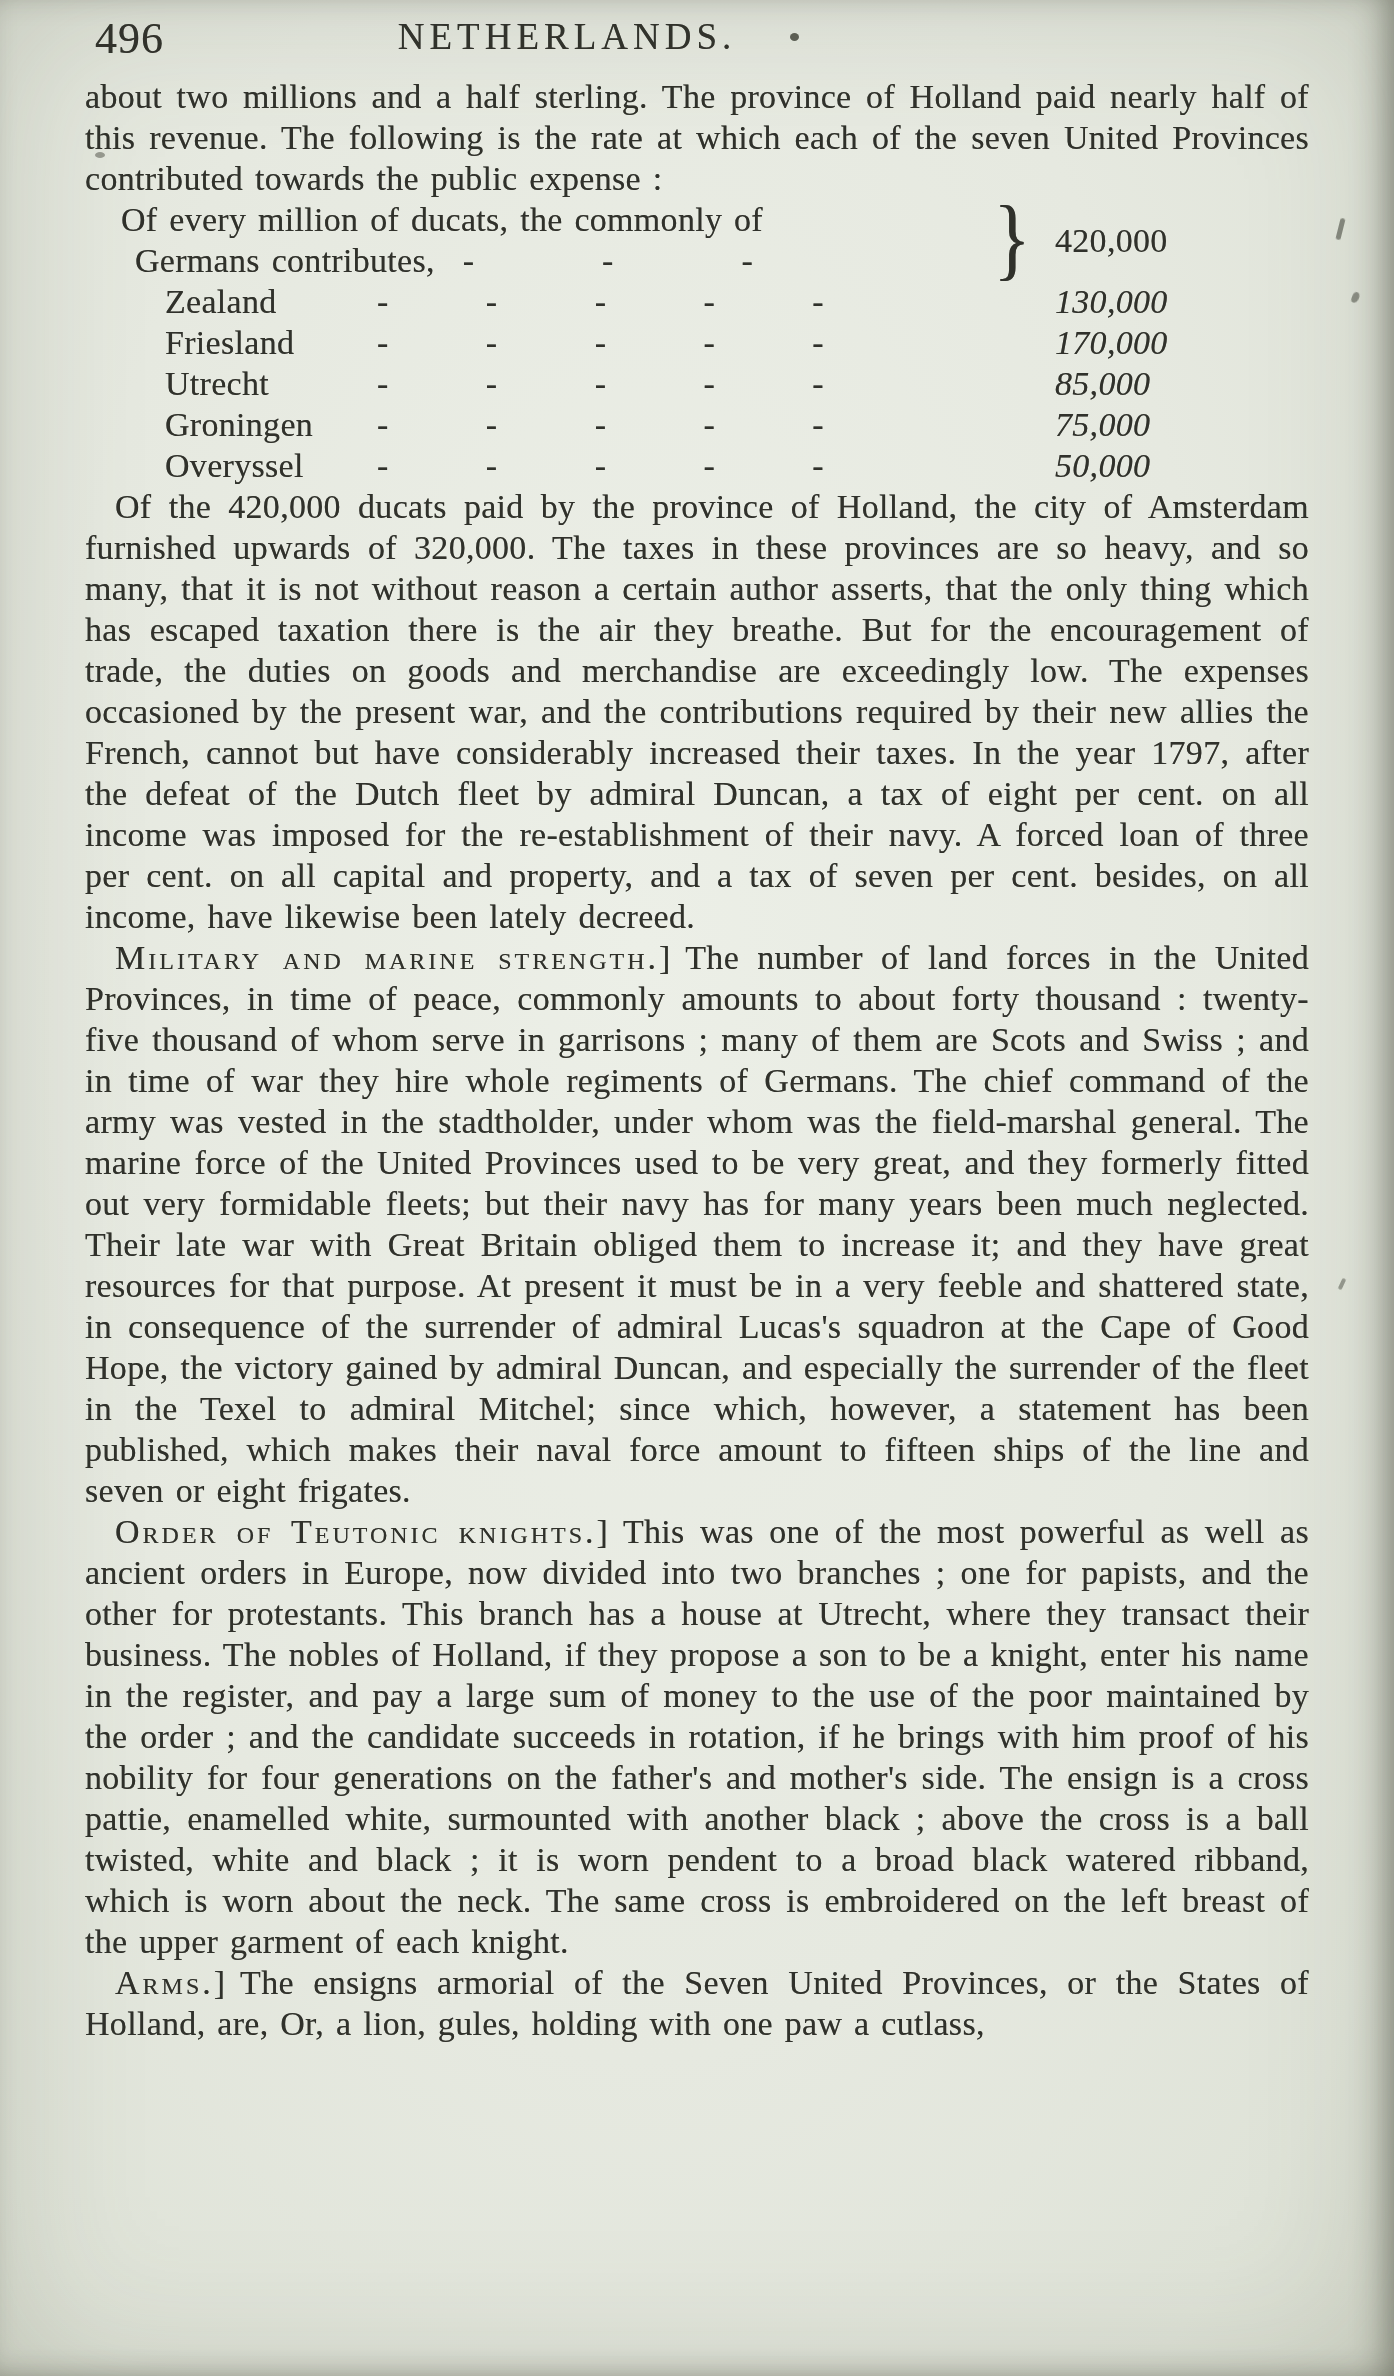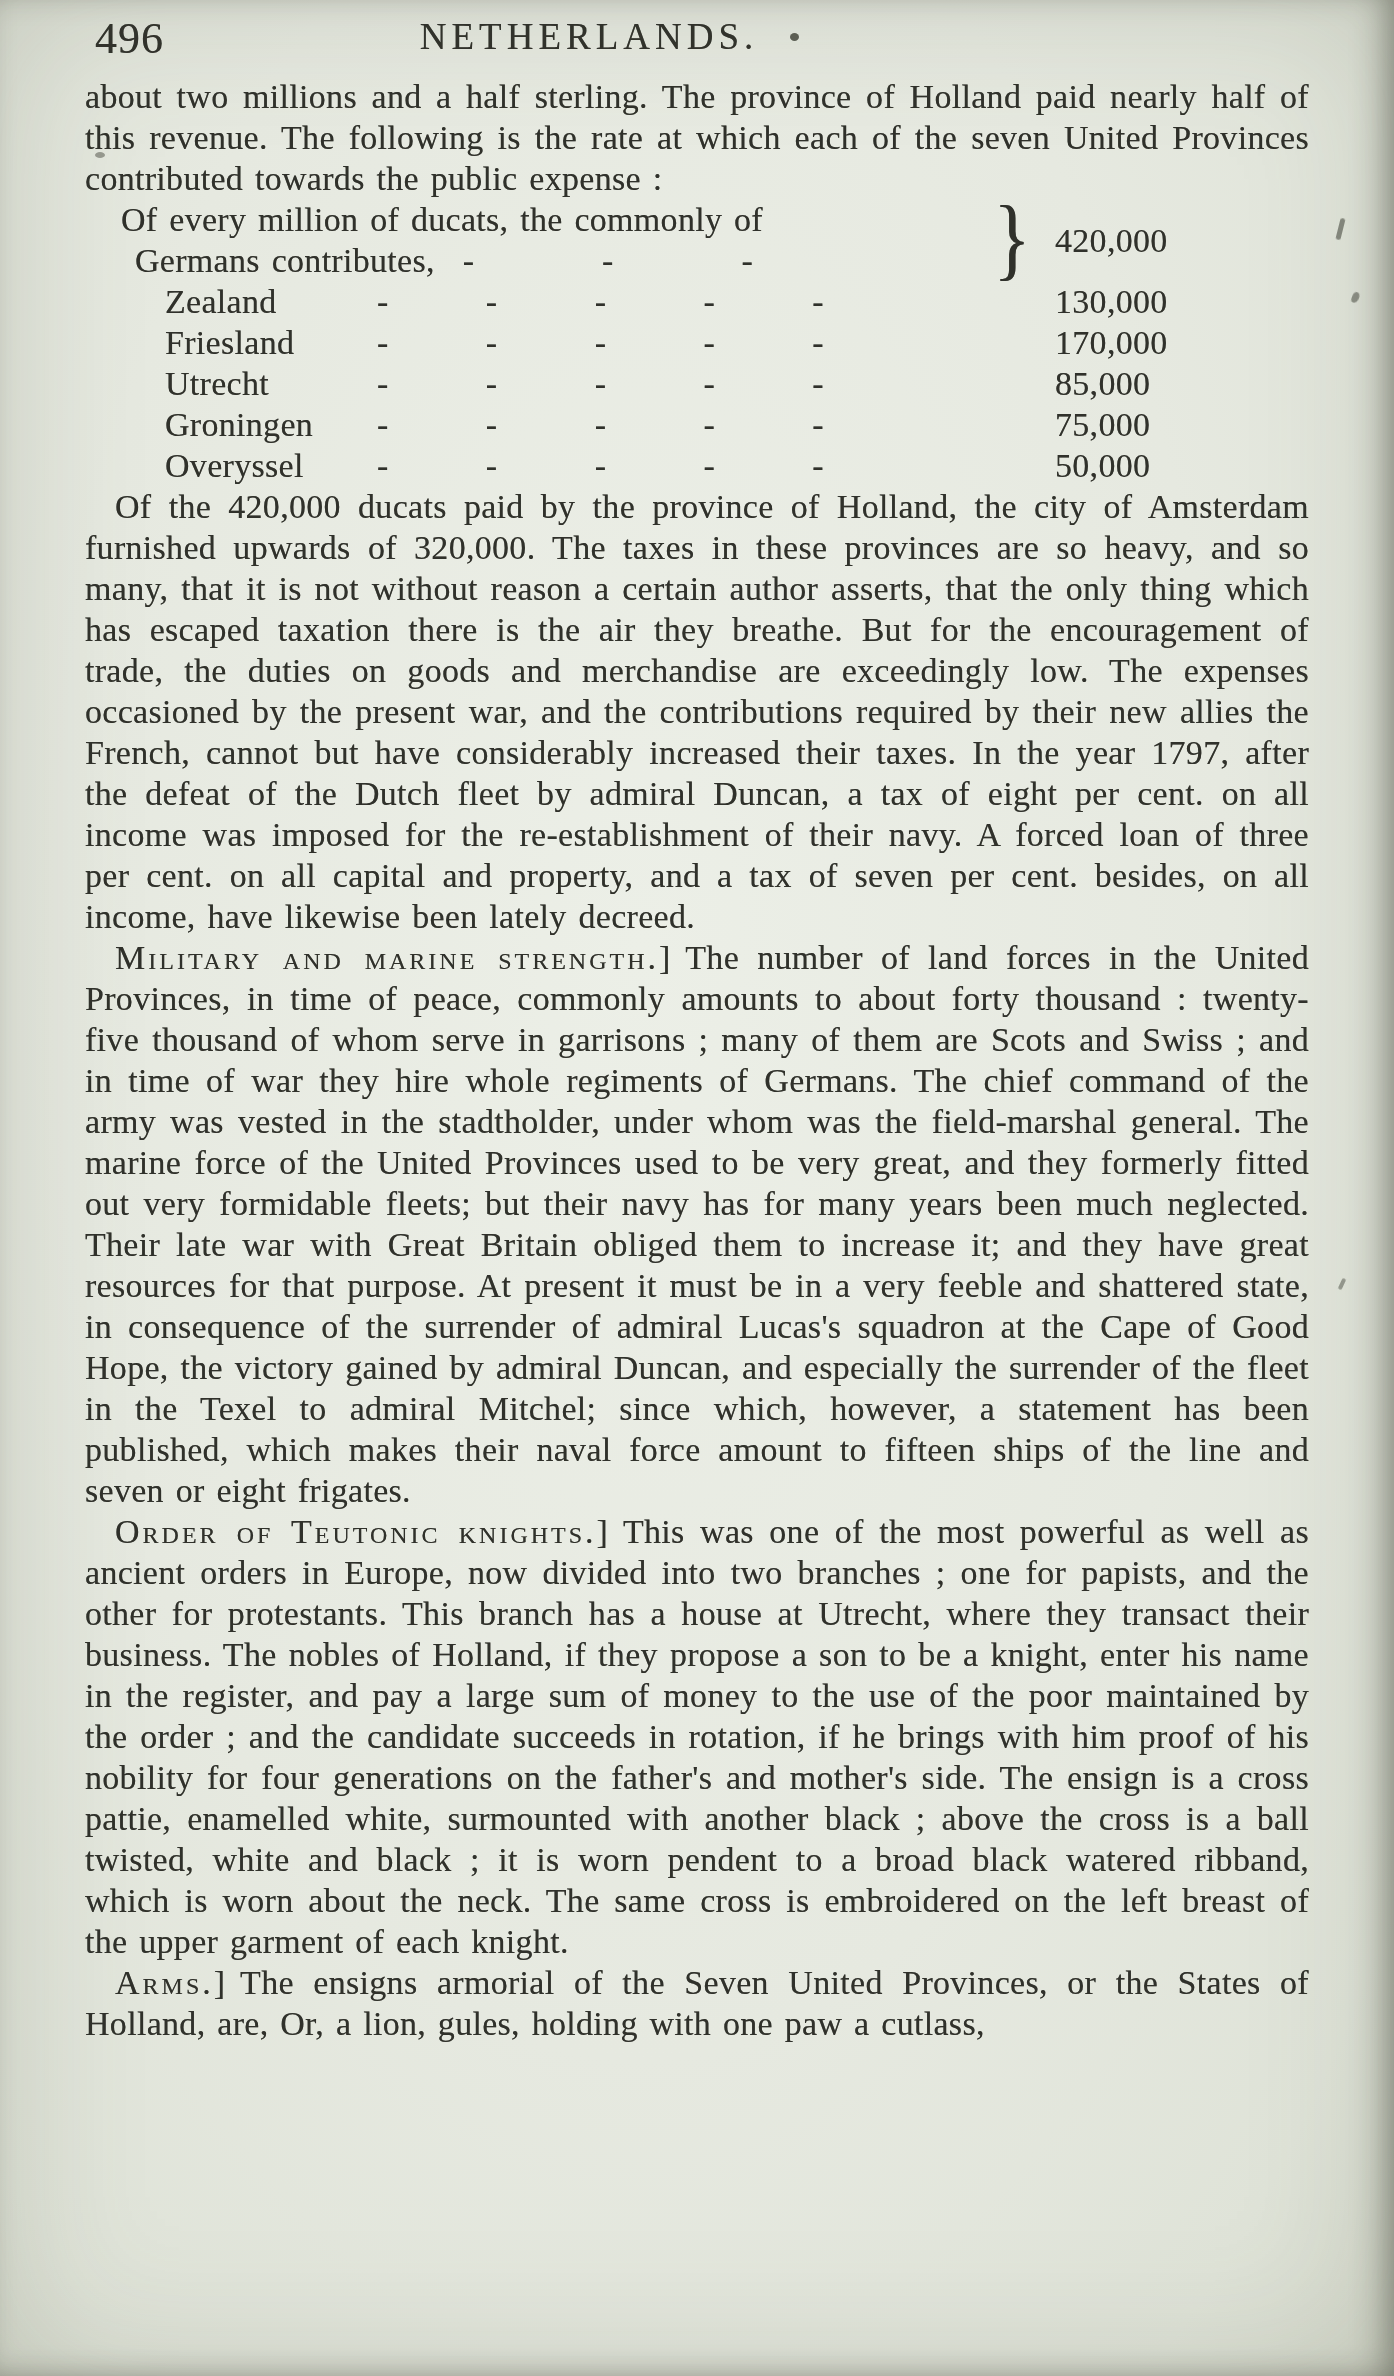--- a/index.html
+++ b/index.html
@@ -20,42 +20,42 @@
 
   .textblock {
     position:absolute; left:85px; top:16px; width:1224px;
     font-size:34px; line-height:41px; text-align:justify;
     letter-spacing:0.3px; word-spacing:3px;
     text-shadow:0 0 0.6px rgba(44,45,38,0.55);
   }
 
   .page-header { position:relative; height:60px; text-align:left; }
   .page-number { position:absolute; left:10px; top:2px; font-size:44px; letter-spacing:1px; }
-  .running-title { position:absolute; left:504px; top:0; transform:translateX(-50%);
+  .running-title { position:absolute; left:482px; top:0; transform:translateX(-50%);
                    font-size:37px; letter-spacing:5px; white-space:nowrap; }
 
   .para { text-indent:30px; }
   .para.flush { text-indent:0; }
   .sc-heading { font-variant:small-caps; letter-spacing:3px; margin-right:12px; }
 
   
   .ctable { text-align:left; }
   .lead-row { position:relative; height:82px; }
   .lead-line1 { padding-left:36px; white-space:nowrap; }
   .lead-line2 { padding-left:50px; white-space:nowrap; }
   .lead-leaders { word-spacing:3.5em; margin-left:16px; }
   .brace { position:absolute; left:905px; top:41px; transform:translateY(-52%) scaleX(0.85);
            font-size:92px; line-height:1; font-weight:400; }
   .lead-value { position:absolute; left:970px; top:41px; transform:translateY(-50%); }
 
   .t-row { display:flex; height:41px; padding-left:80px; white-space:nowrap; }
   .t-name { width:212px; }
   .t-leaders { width:560px; word-spacing:2.6em; overflow:hidden; }
   .t-spacer { flex:1; }
-  .t-value { width:254px; }
+  .t-value { width:254px;font-style:italic; }
 
   
   .speck { position:absolute; background:#3b3d33; border-radius:50%; filter:blur(0.4px); }
   .s1 { width:9px; height:8px; left:790px; top:33px; opacity:.8; }
   .s2 { width:5px; height:22px; left:1338px; top:218px; border-radius:3px; transform:rotate(14deg); opacity:.55; }
   .s3 { width:7px; height:11px; left:1352px; top:292px; border-radius:50% 50% 60% 40%; transform:rotate(20deg); opacity:.5; }
   .s4 { width:4px; height:12px; left:1340px; top:1278px; border-radius:2px; transform:rotate(25deg); opacity:.45; }
   .s5 { width:10px; height:6px; left:95px; top:152px; opacity:.45; }
 </style>
 </head>

